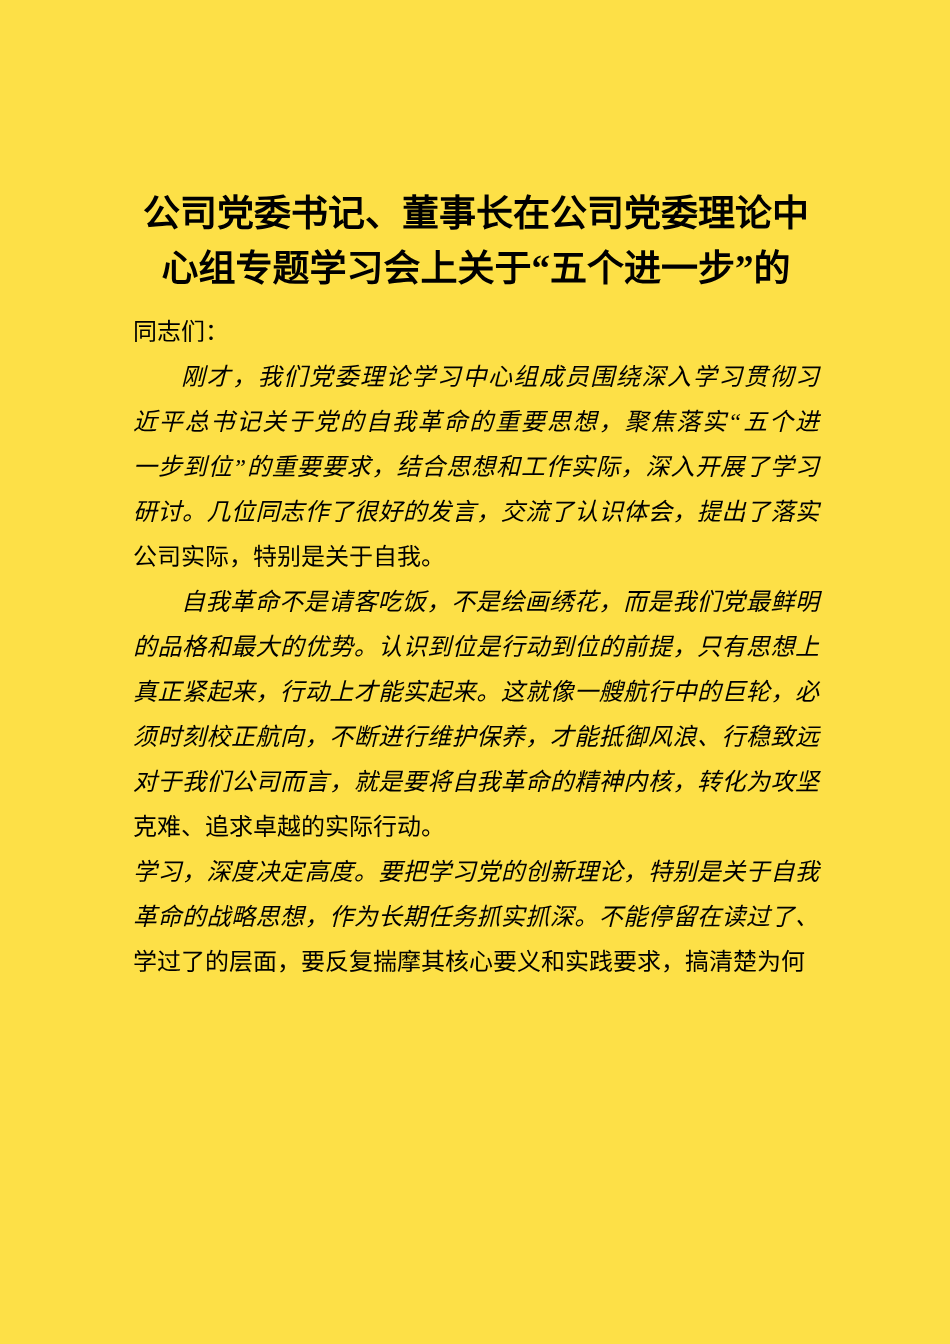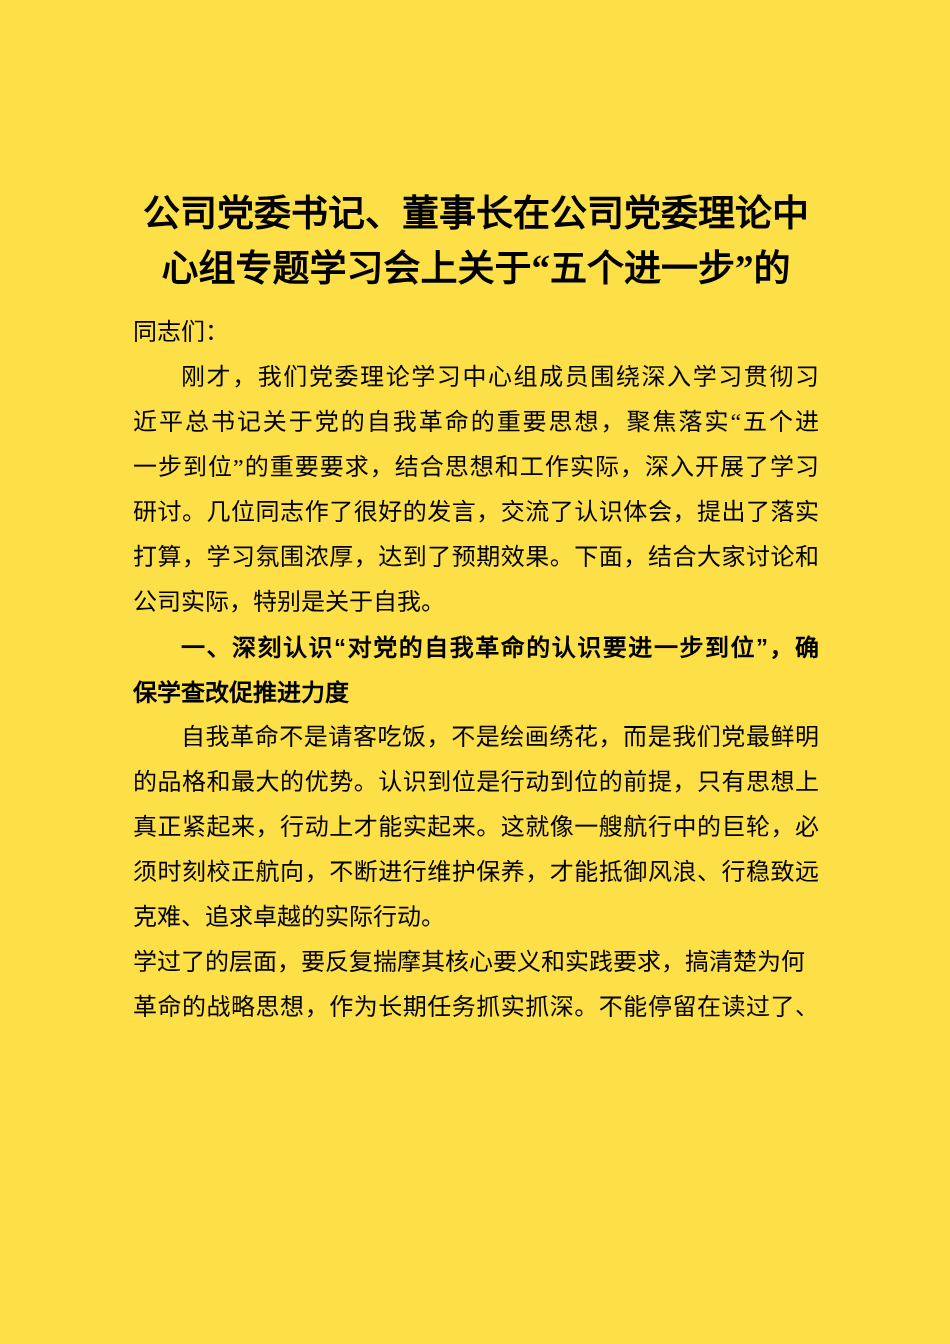--- a/index.html
+++ b/index.html
@@ -53,53 +53,51 @@
     font-family: "Liberation Sans", sans-serif;
     font-weight: bold;
   }
   .block-paragraph .line.first,
   .block-heading .line.first {
     text-indent: 2em;
   }
   .line.fill {
     text-align: justify;
     text-align-last: justify;
+    font-style: italic;
   }
 </style>
 </head>
 <body>
 
 <div class="page">
   <div class="content">
     <div class="block-title">
       <p class="title-line">公司党委书记、董事长在公司党委理论中</p>
       <p class="title-line">心组专题学习会上关于“五个进一步”的</p>
     </div>
     <div>
         <div class="block block-salutation">
           <p class="line first">同志们：</p>
         </div>
         <div class="block block-paragraph">
           <p class="line first fill">刚才，我们党委理论学习中心组成员围绕深入学习贯彻习</p>
           <p class="line fill">近平总书记关于党的自我革命的重要思想，聚焦落实“五个进</p>
           <p class="line fill">一步到位”的重要要求，结合思想和工作实际，深入开展了学习</p>
           <p class="line fill">研讨。几位同志作了很好的发言，交流了认识体会，提出了落实</p>
-          <p class="line fill">打算，学习氛围浓厚，达到了预期效果。下面，结合大家讨论和</p>
           <p class="line">公司实际，特别是关于自我。</p>
-        </div>
-        <div class="block block-heading">
-          <p class="line first fill">一、深刻认识“对党的自我革命的认识要进一步到位”，确</p>
-          <p class="line">保学查改促推进力度</p>
         </div>
         <div class="block block-paragraph">
           <p class="line first fill">自我革命不是请客吃饭，不是绘画绣花，而是我们党最鲜明</p>
           <p class="line fill">的品格和最大的优势。认识到位是行动到位的前提，只有思想上</p>
           <p class="line fill">真正紧起来，行动上才能实起来。这就像一艘航行中的巨轮，必</p>
           <p class="line fill">须时刻校正航向，不断进行维护保养，才能抵御风浪、行稳致远</p>
+          <p class="line fill">对于我们公司而言，就是要将自我革命的精神内核，转化为攻坚</p>
           <p class="line">克难、追求卓越的实际行动。</p>
         </div>
         <div class="block block-paragraph">
+          <p class="line fill">学习，深度决定高度。要把学习党的创新理论，特别是关于自我</p>
+          <p class="line fill">革命的战略思想，作为长期任务抓实抓深。不能停留在读过了、</p>
           <p class="line">学过了的层面，要反复揣摩其核心要义和实践要求，搞清楚为何</p>
-          <p class="line fill">革命的战略思想，作为长期任务抓实抓深。不能停留在读过了、</p>
         </div>
       </div>
   </div>
 </div>
 
 </body></html>

